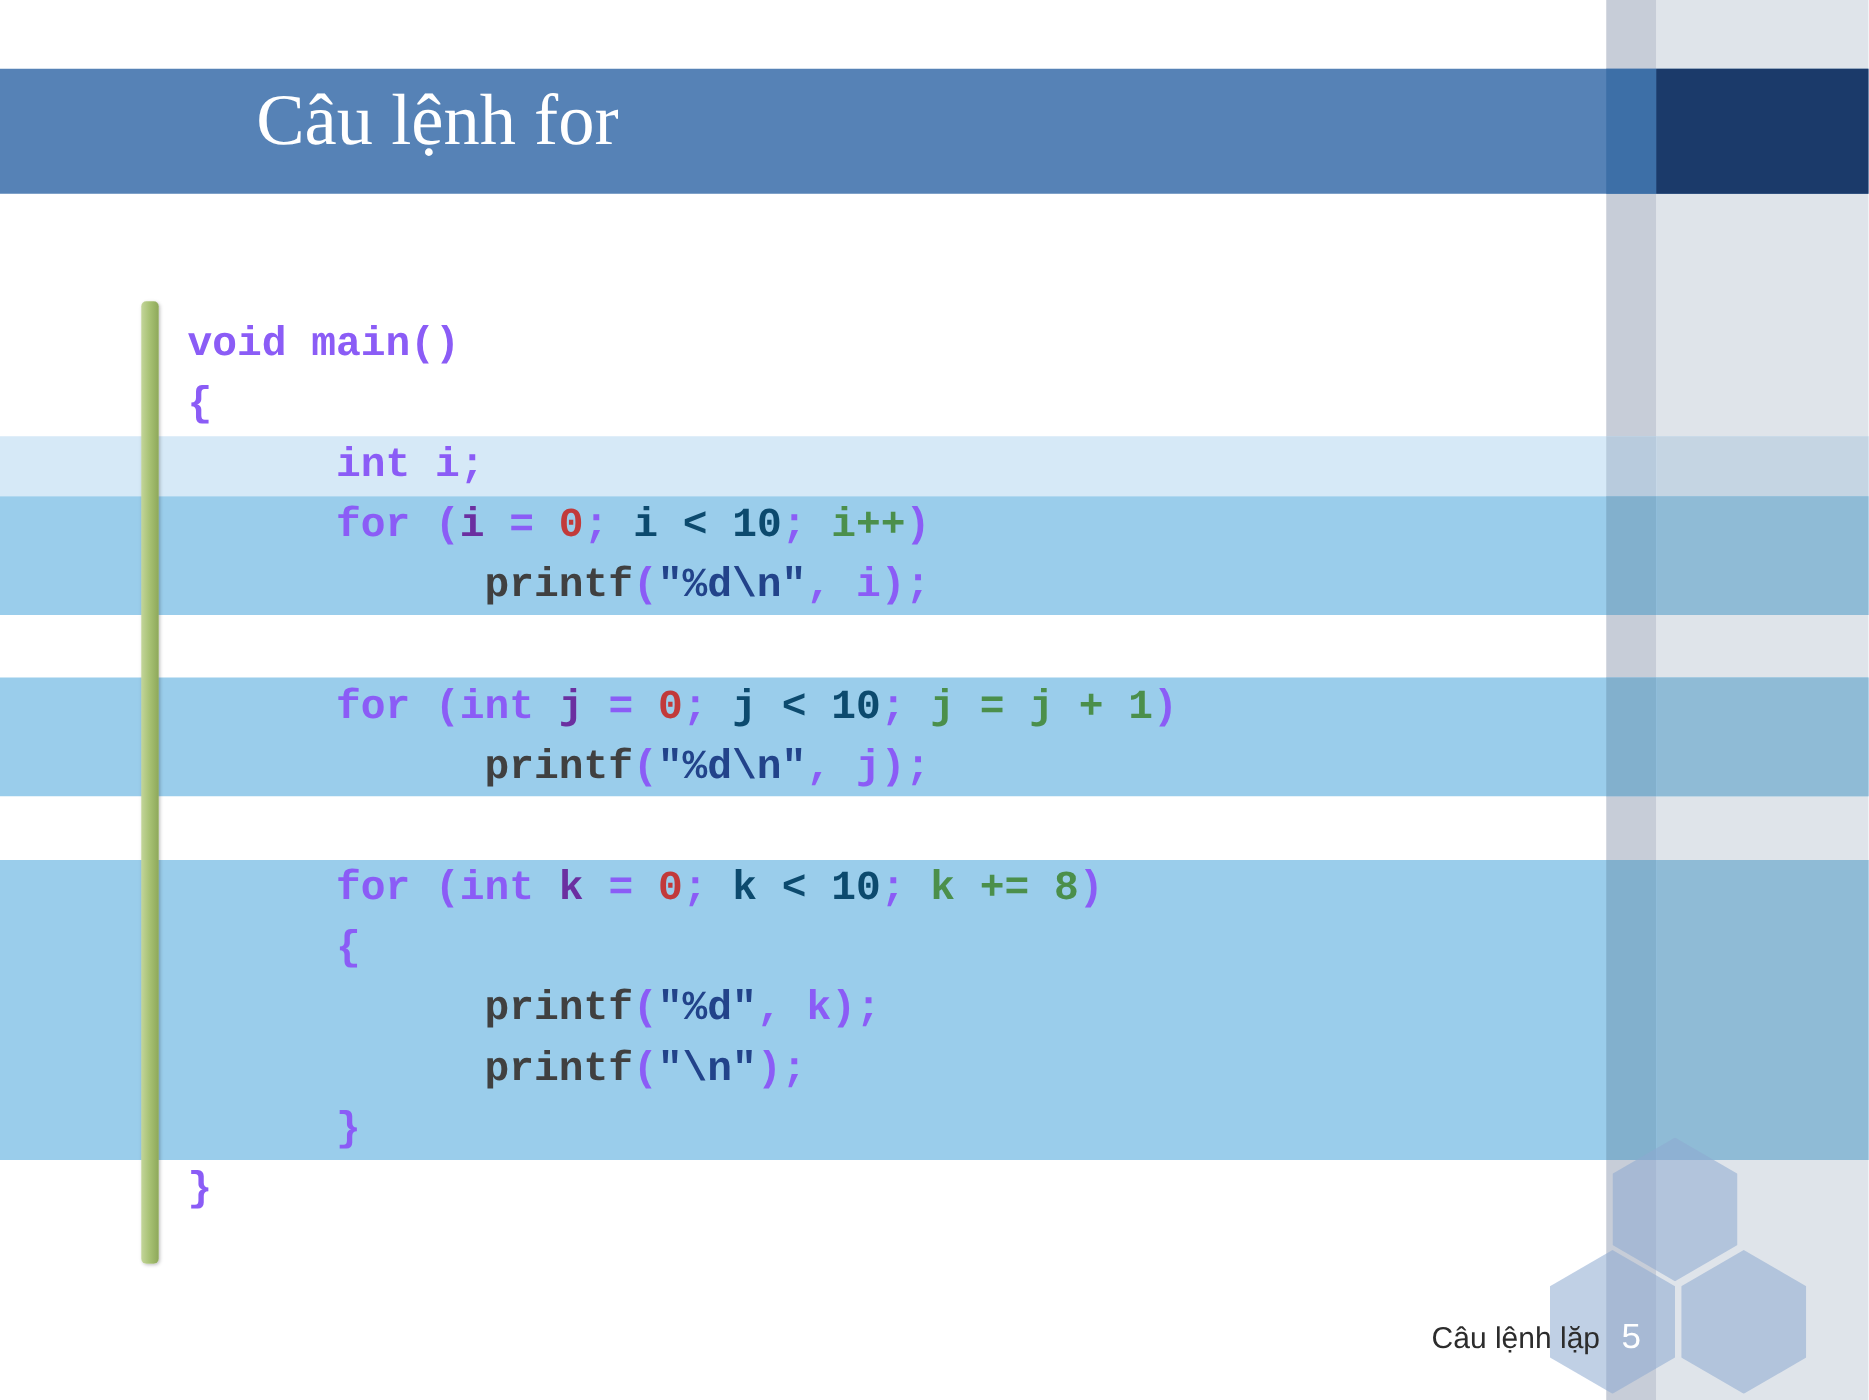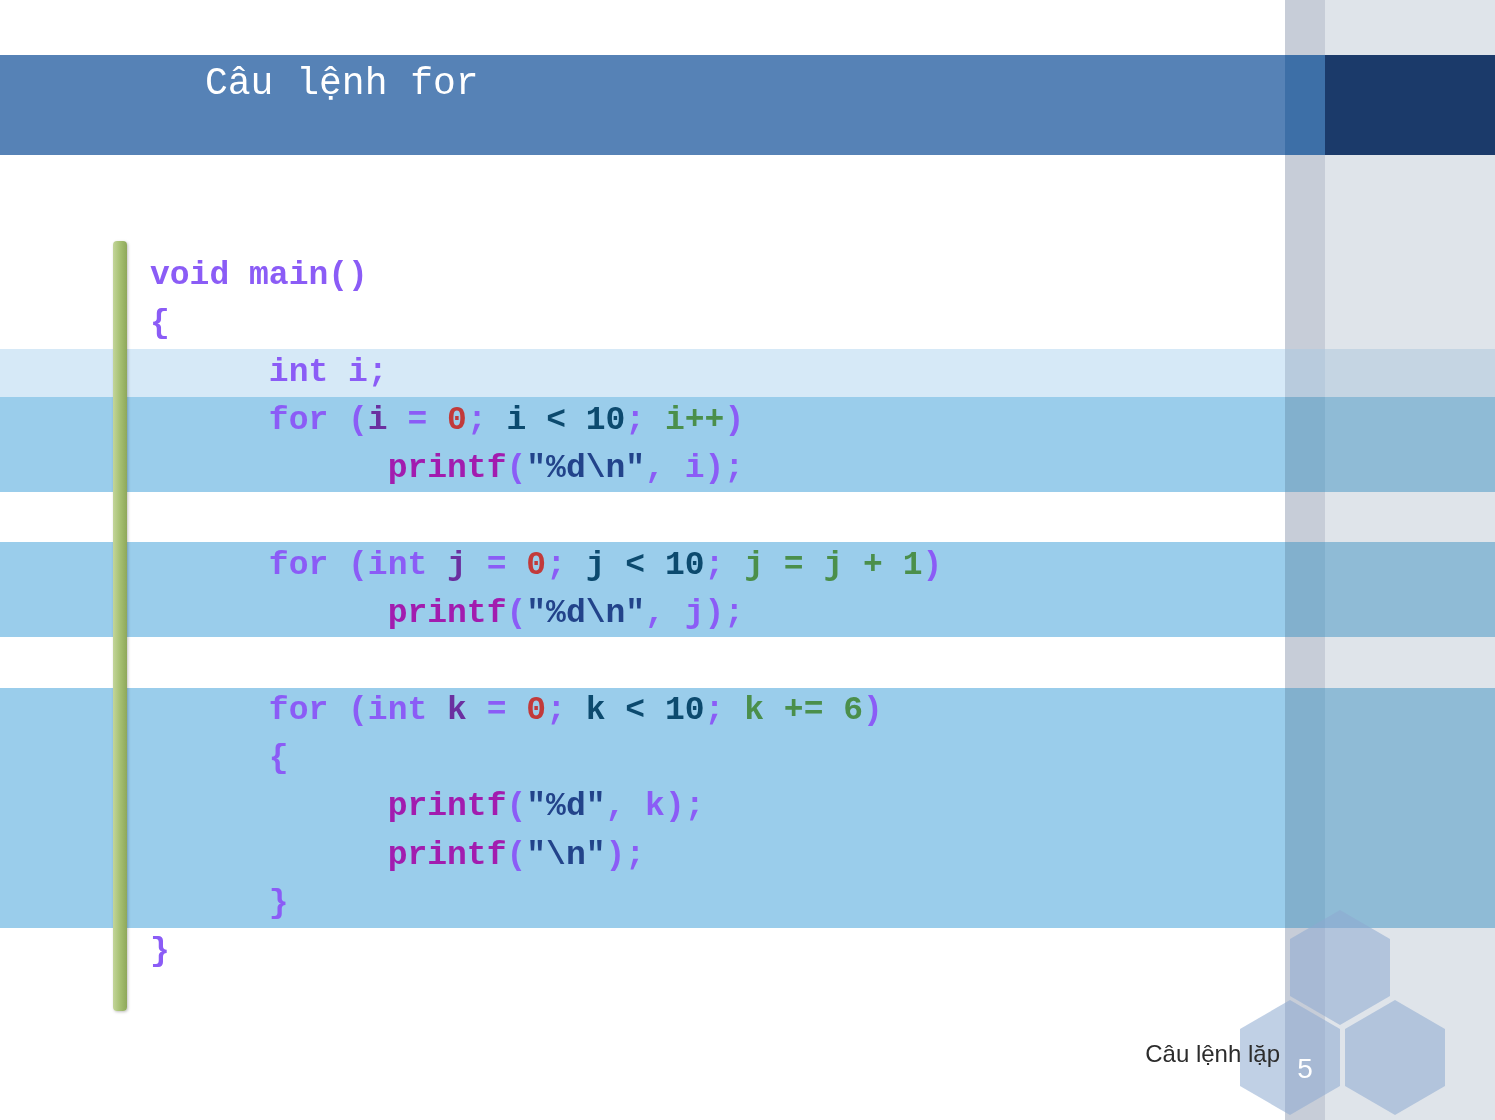--- a/index.html
+++ b/index.html
@@ -51,23 +51,23 @@
     top: 55px;
     right: 0;
     width: 170px;
     height: 100px;
     background: #1b3a6a;
   }
   .title {
     position: absolute;
     top: 62px;
     left: 205px;
-    font-size: 38px;
+    font-size: 58px;
     color: #fff;
-    font-family: Liberation Mono, monospace;
+    font-family: Liberation Serif, serif;
   }
 
   .hl {
     position: absolute;
     left: 0;
     right: 0;
   }
   .hl.l1 { top: 349px; height: 48px; background: #d6e9f7; }
   .hl.l2 { top: 397px; height: 95px; background: #9acdeb; }
   .hl.l3 { top: 542px; height: 95px; background: #9acdeb; }
@@ -113,26 +113,26 @@
     font-size: 33px;
     line-height: 48.3px;
     white-space: pre;
     color: #1e3d6b;
   }
   .kw   { color: #8b5cf6; }
   .var  { color: #6b2fa0; }
   .num  { color: #c23a3a; }
   .cond { color: #0c4a6e; }
   .inc  { color: #4b8f4b; }
-  .func { color: #a21caf; }
+  .func { color: #404040; }
   .str  { color: #22438a; }
 
   .footer-text {
     position: absolute;
-    bottom: 52px;
+    bottom: 35px;
     right: 215px;
     font-size: 24px;
     color: #2c2c2c;
     font-family: Verdana, Arial, sans-serif;
   }
   .pagenum {
     position: absolute;
     bottom: 35px;
     width: 40px;
     text-align: center;
@@ -195,21 +195,21 @@
 
   <div class="code"><span class="kw">void</span><span> </span><span class="kw">main</span><span class="kw">()</span>
 <span class="kw">{</span>
 <span>      </span><span class="kw">int</span><span class="kw"> i;</span>
 <span>      </span><span class="kw">for</span><span class="kw"> (</span><span class="var">i</span><span class="kw"> = </span><span class="num">0</span><span class="kw">;</span><span> </span><span class="cond">i &lt; 10</span><span class="kw">;</span><span> </span><span class="inc">i++</span><span class="kw">)</span>
 <span>            </span><span class="func">printf</span><span class="kw">(</span><span class="str">"%d\n"</span><span class="kw">, i);</span>
 <span></span>
 <span>      </span><span class="kw">for</span><span class="kw"> (</span><span class="kw">int</span><span> </span><span class="var">j</span><span class="kw"> = </span><span class="num">0</span><span class="kw">;</span><span> </span><span class="cond">j &lt; 10</span><span class="kw">;</span><span> </span><span class="inc">j = j + 1</span><span class="kw">)</span>
 <span>            </span><span class="func">printf</span><span class="kw">(</span><span class="str">"%d\n"</span><span class="kw">, j);</span>
 <span></span>
-<span>      </span><span class="kw">for</span><span class="kw"> (</span><span class="kw">int</span><span> </span><span class="var">k</span><span class="kw"> = </span><span class="num">0</span><span class="kw">;</span><span> </span><span class="cond">k &lt; 10</span><span class="kw">;</span><span> </span><span class="inc">k += 6</span><span class="kw">)</span>
+<span>      </span><span class="kw">for</span><span class="kw"> (</span><span class="kw">int</span><span> </span><span class="var">k</span><span class="kw"> = </span><span class="num">0</span><span class="kw">;</span><span> </span><span class="cond">k &lt; 10</span><span class="kw">;</span><span> </span><span class="inc">k += 8</span><span class="kw">)</span>
 <span>      </span><span class="kw">{</span>
 <span>            </span><span class="func">printf</span><span class="kw">(</span><span class="str">"%d"</span><span class="kw">, k);</span>
 <span>            </span><span class="func">printf</span><span class="kw">(</span><span class="str">"\n"</span><span class="kw">);</span>
 <span>      </span><span class="kw">}</span>
 <span class="kw">}</span></div>
 
   <div class="footer-text">Câu lệnh lặp</div>
   <div class="pagenum" style="right:170px;">5</div>
 
 </div>

